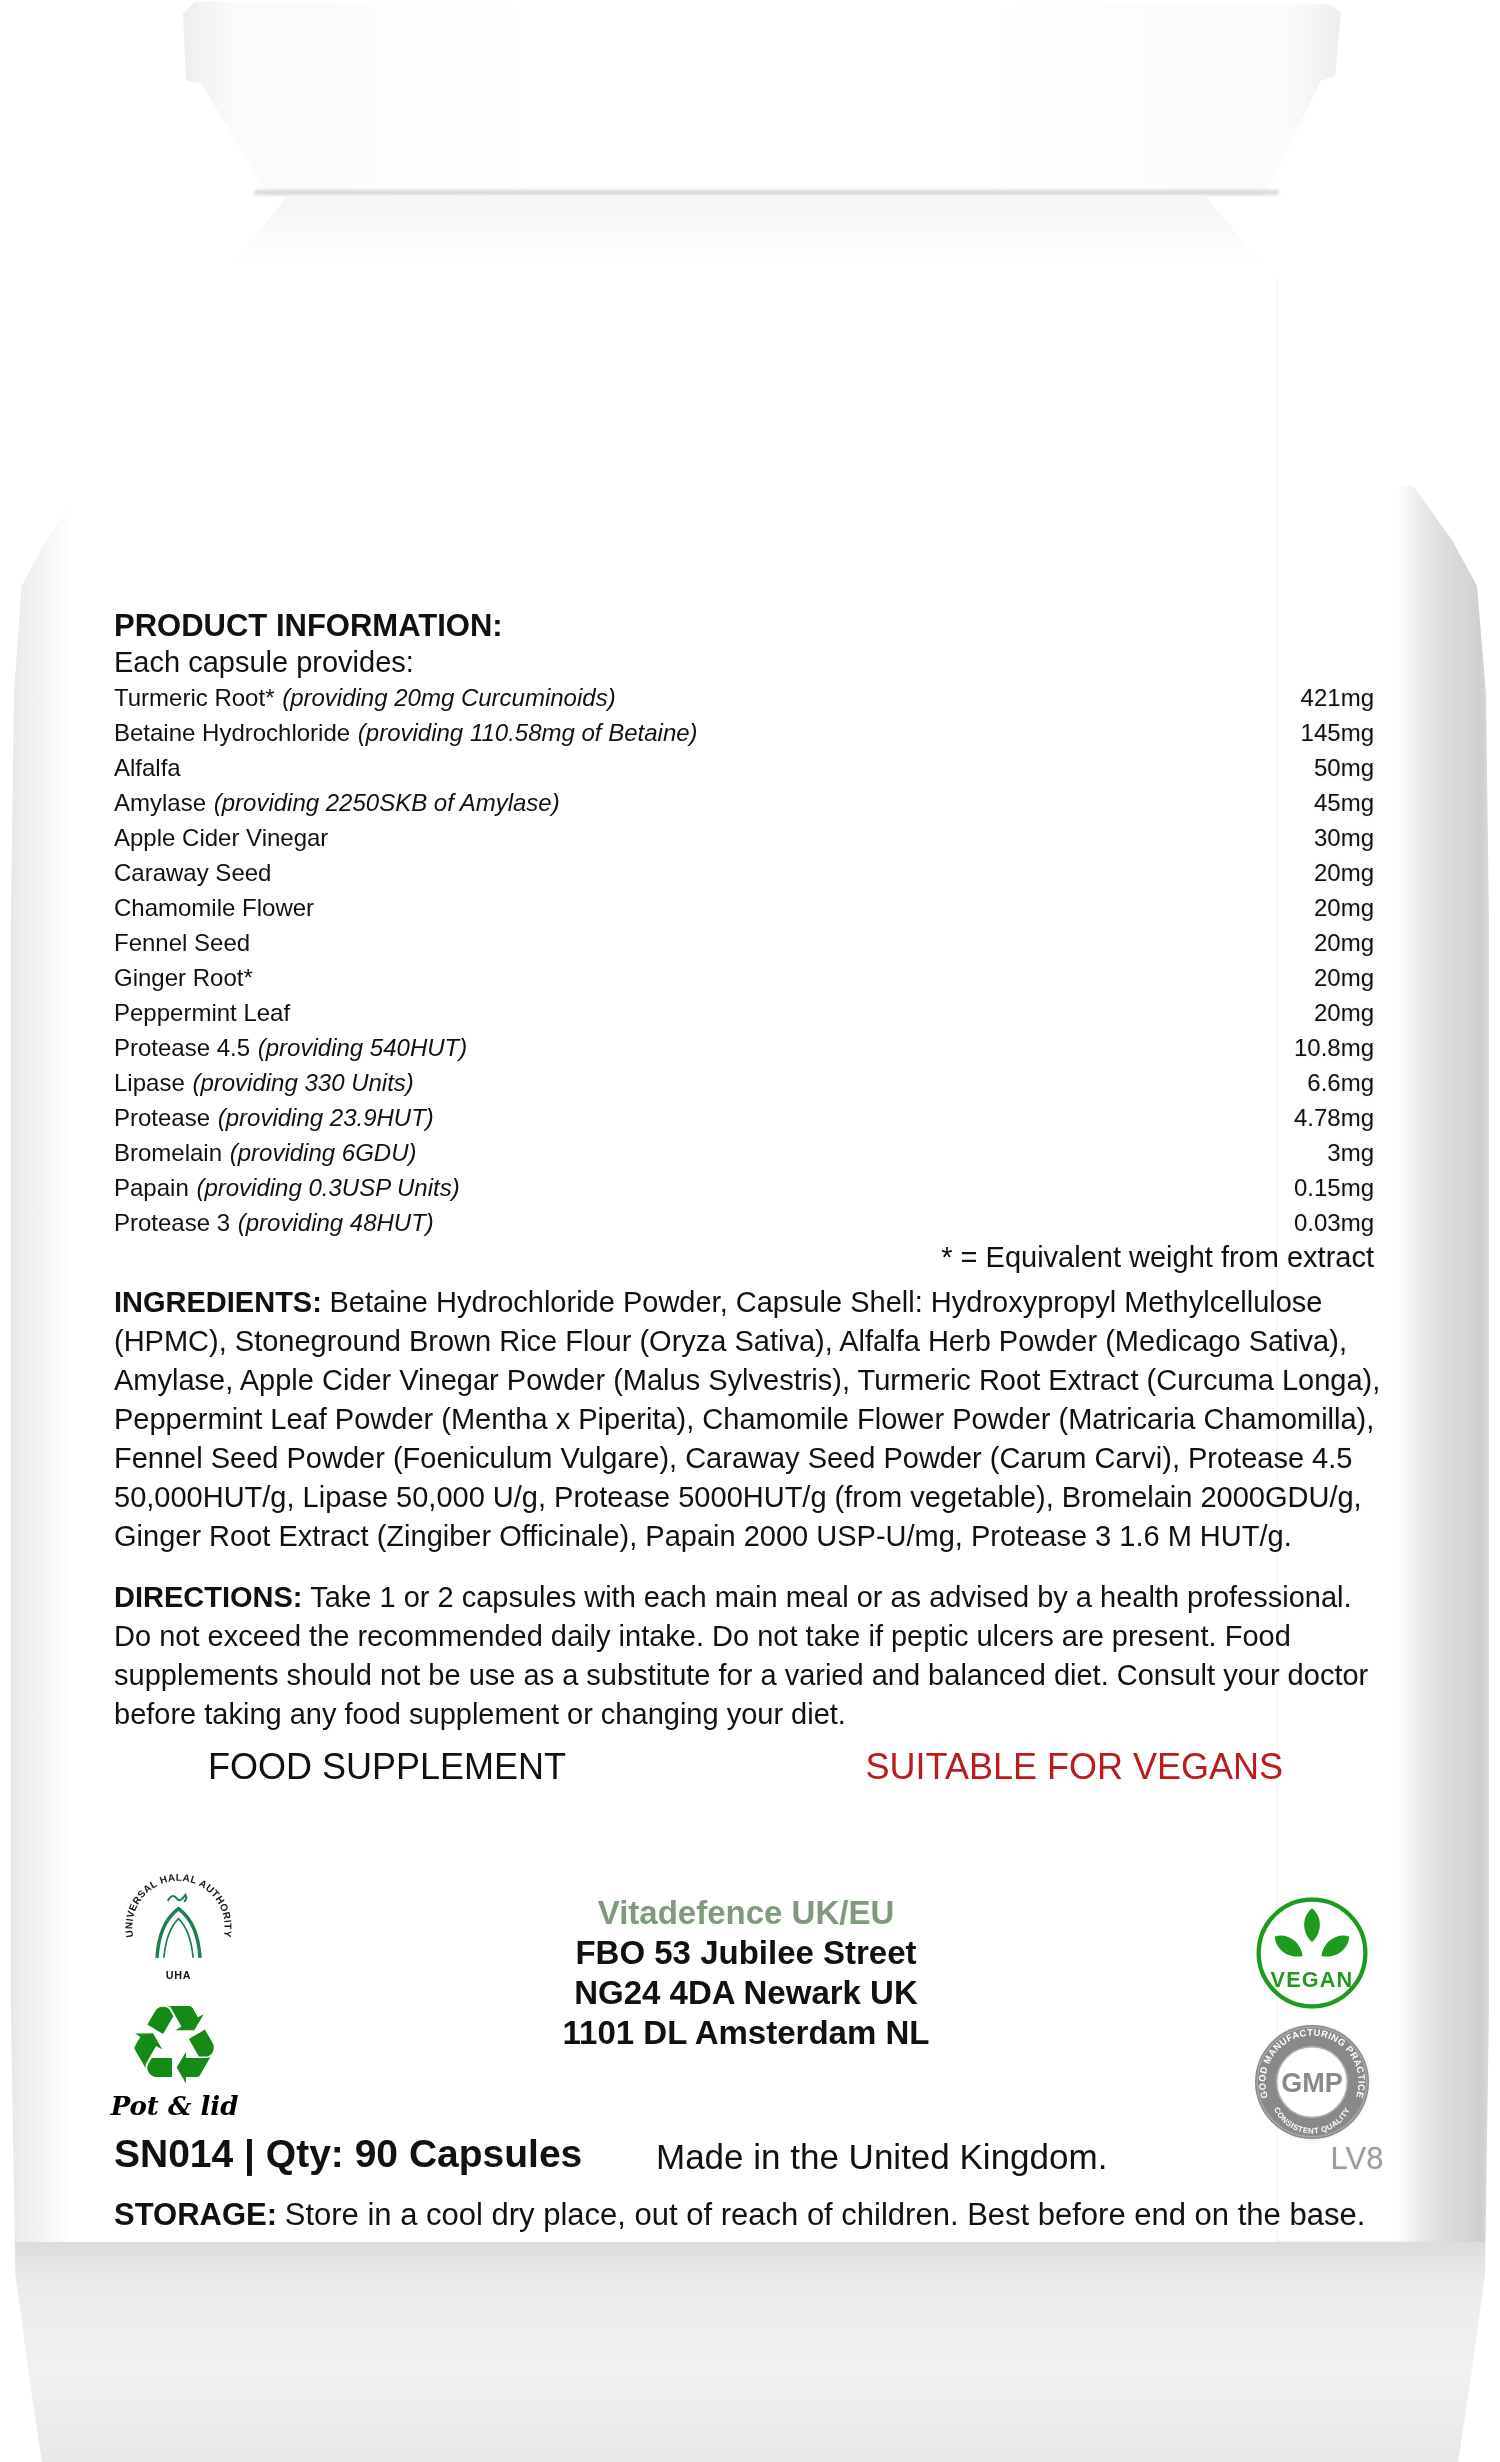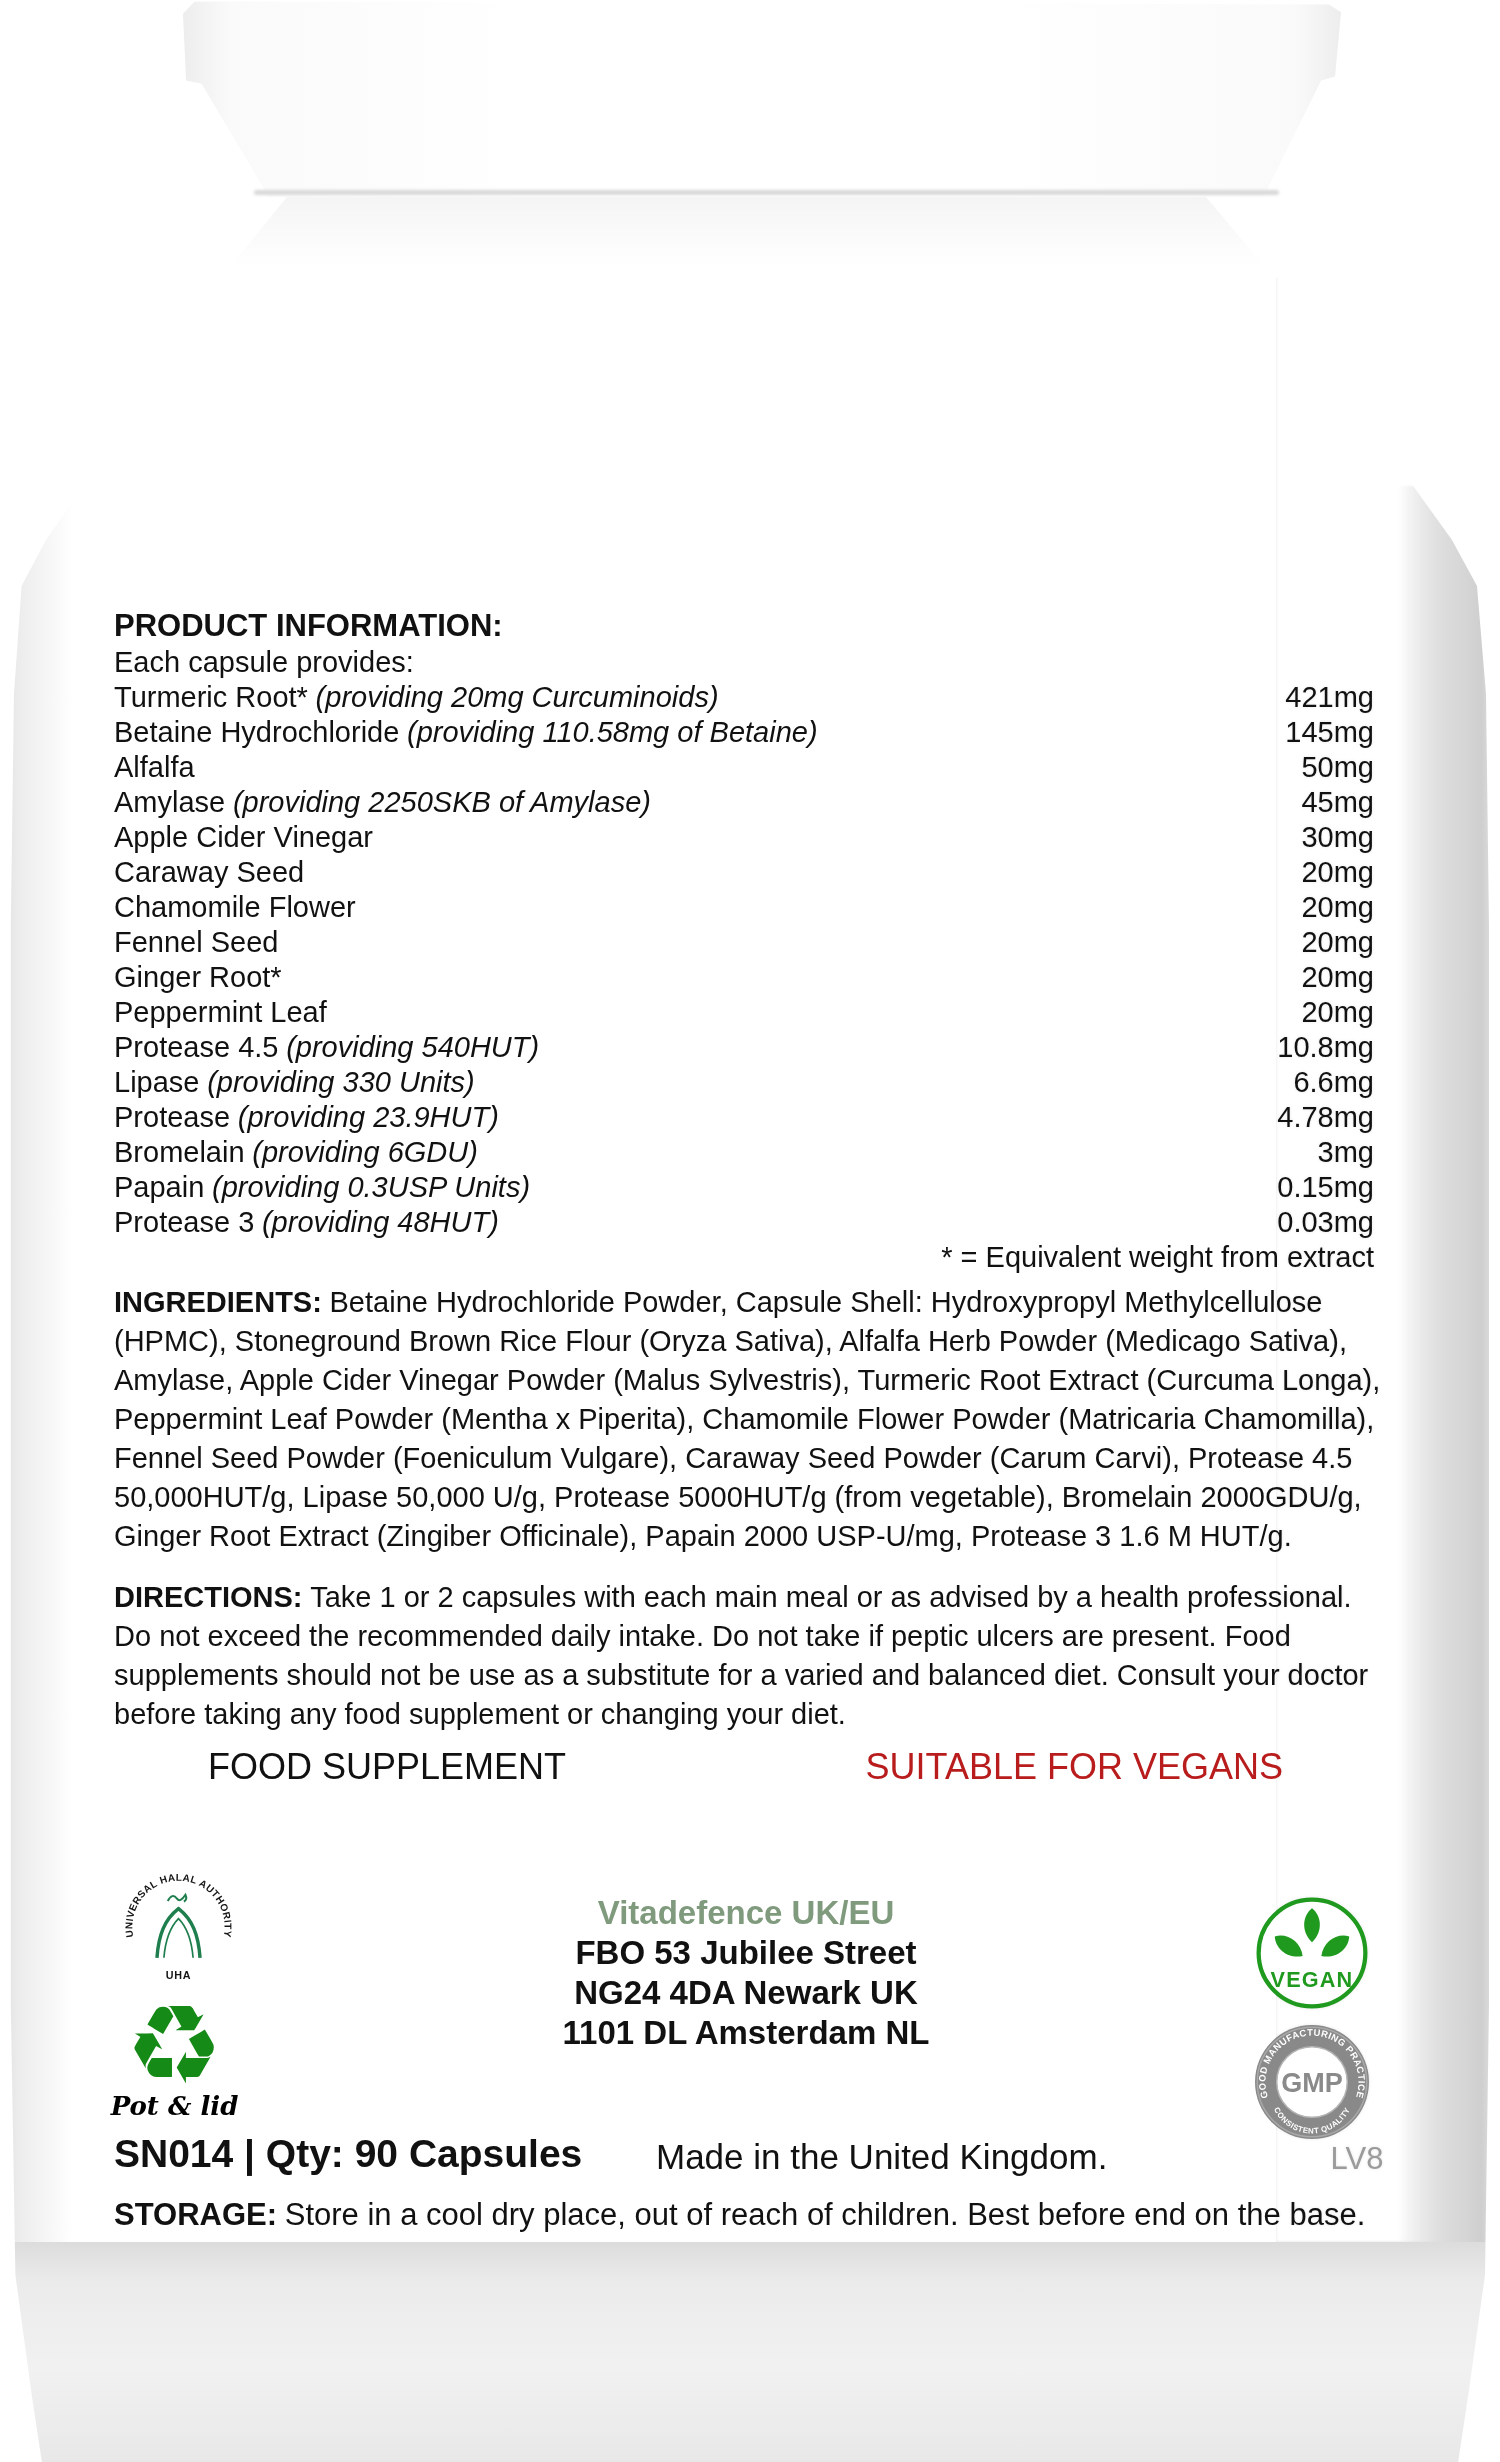--- a/index.html
+++ b/index.html
@@ -22,21 +22,21 @@
        background:linear-gradient(270deg,rgba(235,235,235,0) 0%,#ececec 75%,#dedede 100%);}
   .shoulder-shade{position:absolute;left:0;top:0;width:1500px;height:73px;
        background:linear-gradient(180deg,rgba(0,0,0,.045),rgba(0,0,0,0));}
   .bottom-band{position:absolute;left:0;top:2049px;width:1500px;height:220px;
        background:linear-gradient(180deg,#dcdcdc 0%,#ebebeb 18%,#f1f1f1 58%,#e8e8e8 100%);}
 
   
   .pi{position:absolute;left:114px;top:413px;width:1260px;}
   .pi-head{font-size:31px;font-weight:bold;line-height:39px;}
   .pi-intro{font-size:29px;line-height:35px;}
-  .row{display:flex;justify-content:space-between;font-size:29px;line-height:35px;}
+  .row{display:flex;justify-content:space-between;font-size:24px;line-height:35px;}
   .row .left{flex:1;min-width:0;}
   .it{font-style:italic;}
   .pv:not(:empty){margin-left:7.7px;}
   .amt{white-space:nowrap;}
   .footnote{font-size:29px;line-height:35px;text-align:right;}
 
   .para{position:absolute;left:114px;width:1271px;font-size:29px;line-height:39px;margin:0;}
   .para b{margin-right:7.7px;}
   .ingredients{top:1090px;}
   .directions{top:1385px;}

